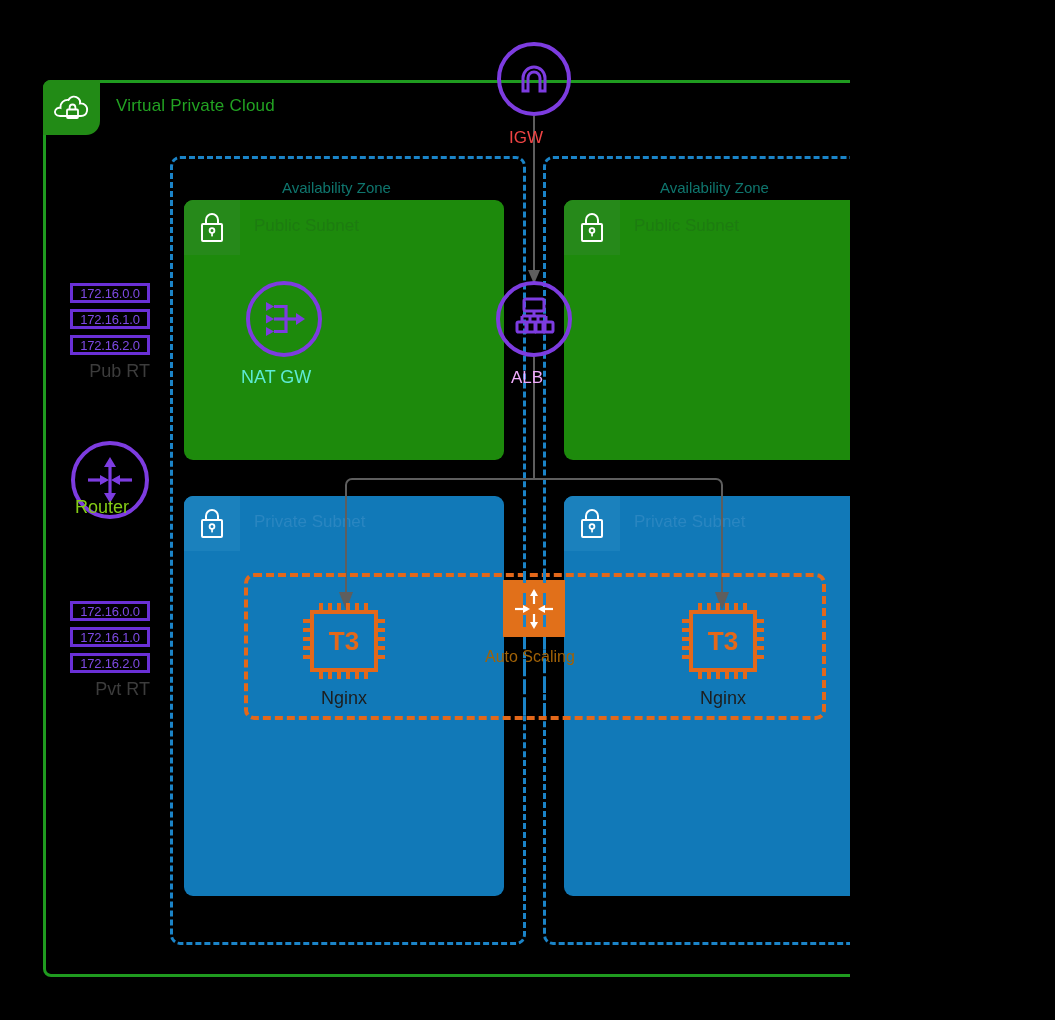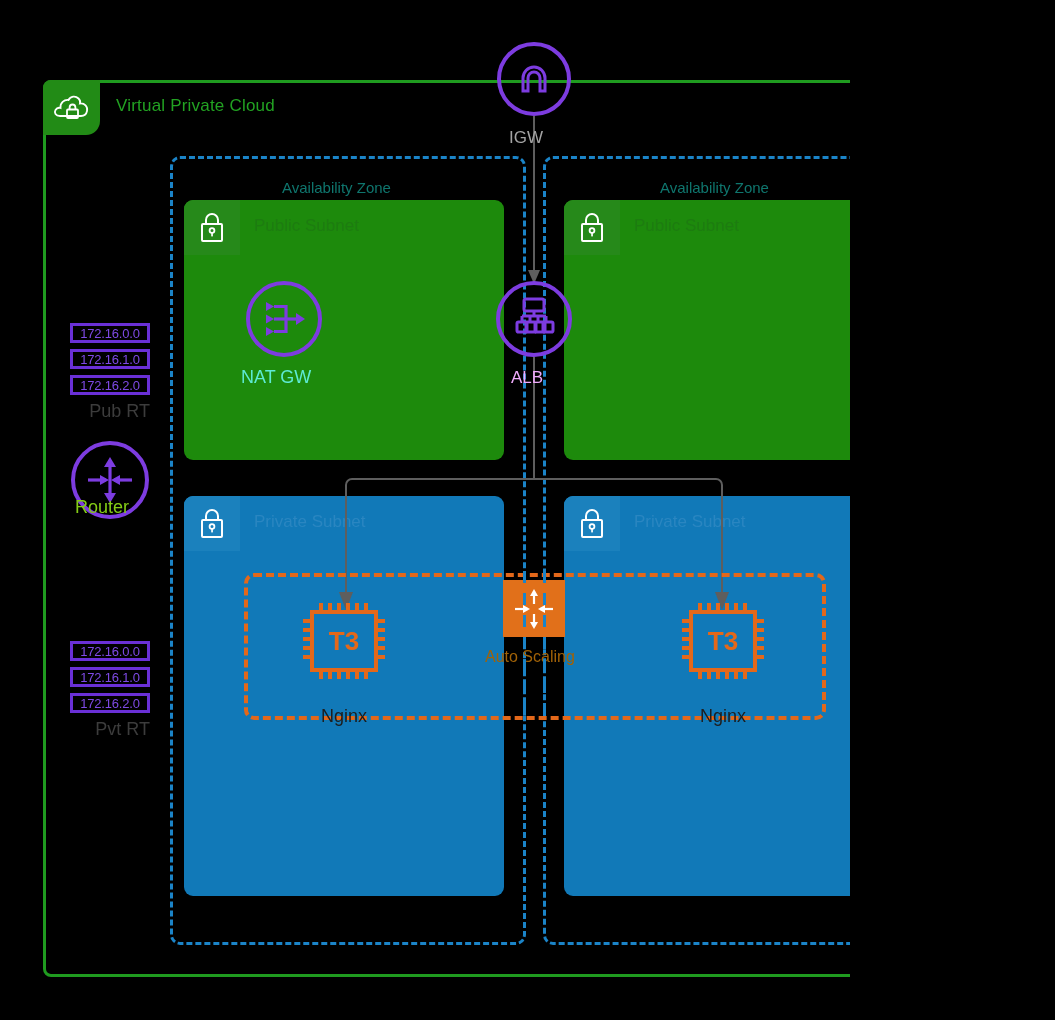--- a/index.html
+++ b/index.html
@@ -102,40 +102,40 @@
   .circ-icon {
     border: 4px solid #7d3ce0;
     border-radius: 50%;
     background: transparent;
     display: flex; align-items: center; justify-content: center;
     box-sizing: border-box;
   }
   #igw-icon { left: 497px; top: 42px; width: 74px; height: 74px; }
   #igw-label {
     left: 509px; top: 128px;
-    font-size: 17px; color: #a3a3a3; white-space: nowrap;
+    font-size: 17px; color: #ef4444; white-space: nowrap;
   }
   #natgw-icon { left: 246px; top: 281px; width: 76px; height: 76px; }
   #natgw-label {
     left: 241px; top: 367px;
     font-size: 18px; color: #5eead4; white-space: nowrap;
   }
   #alb-icon { left: 496px; top: 281px; width: 76px; height: 76px; }
   #alb-label {
     left: 511px; top: 368px;
     font-size: 17px; color: #f0abfc; white-space: nowrap;
   }
   #router-icon { left: 71px; top: 441px; width: 78px; height: 78px; }
   #router-label {
     left: 75px; top: 497px;
     font-size: 18px; color: #84cc16; white-space: nowrap;
   }
 
   
-  .rt-group { width: 80px; margin-top: 40px; }
+  .rt-group { width: 80px; }
   #pub-rt { left: 70px; top: 283px; }
   #pvt-rt { left: 70px; top: 601px; }
   .cidr-chip {
     width: 80px; height: 20px;
     border: 3px solid #6a30d6;
     background: #000;
     margin-bottom: 6px;
     box-sizing: border-box;
     display: flex; align-items: center; justify-content: center;
     font-size: 13px;
@@ -151,21 +151,21 @@
     white-space: nowrap;
   }
 
   
   .ec2-wrap { width: 108px; }
   #ec2-left  { left: 290px; top: 598px; }
   #ec2-right { left: 669px; top: 598px; }
   .ec2-label {
     text-align: center; width: 108px;
     font-size: 18px; color: #1d1d1d;
-    margin-top: 18px;
+    margin-top: 0;
     white-space: nowrap;
   }
 
   
   #asg-icon {
     left: 503px; top: 580px;
     width: 62px; height: 57px;
     background: #e1701a;
     display: flex; align-items: center; justify-content: center;
   }

